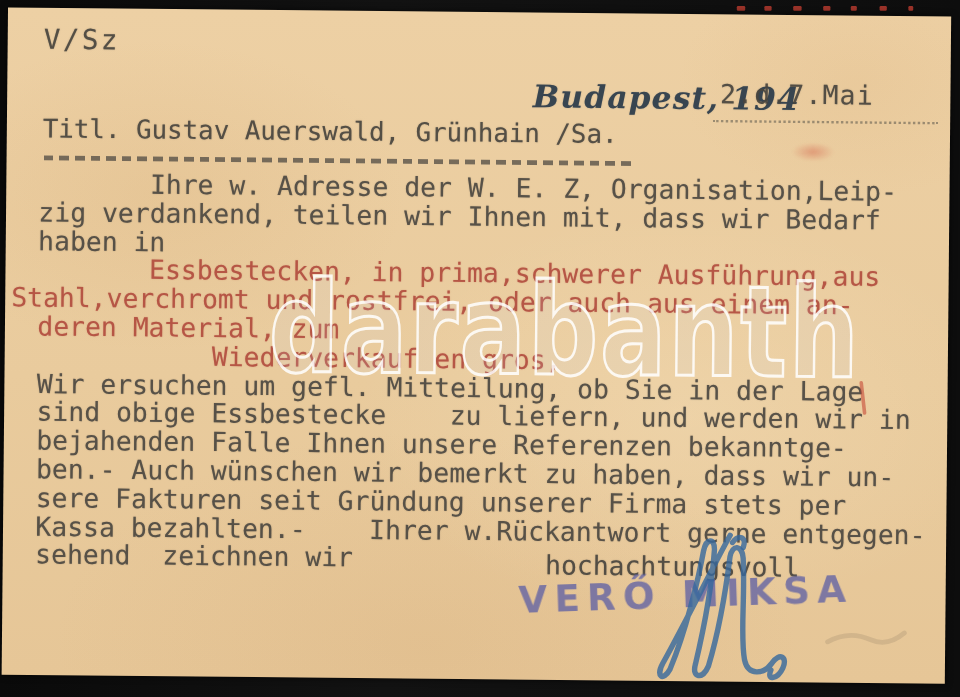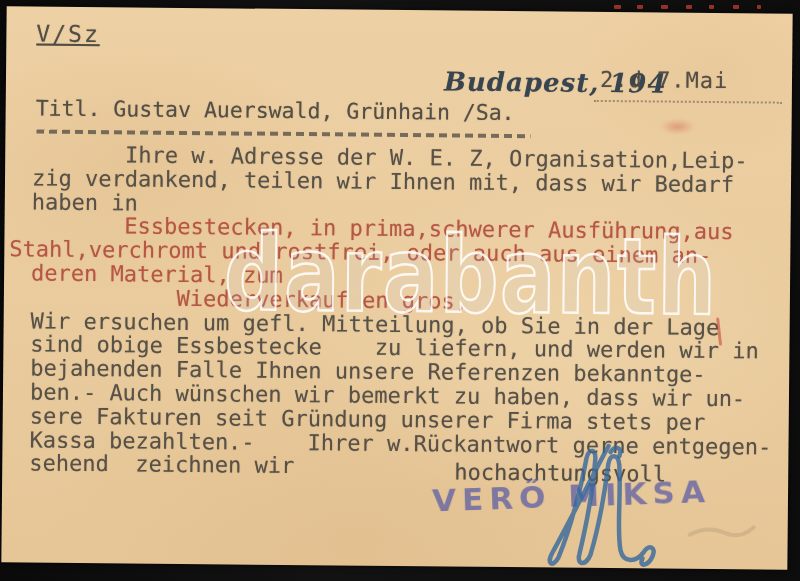--- a/index.html
+++ b/index.html
@@ -17,21 +17,21 @@
     background:
       radial-gradient(ellipse 320px 200px at 16% 28%, rgba(205,158,100,.16), transparent 65%),
       radial-gradient(ellipse 420px 260px at 72% 60%, rgba(255,238,205,.22), transparent 65%),
       radial-gradient(ellipse 520px 300px at 45% 95%, rgba(200,152,100,.14), transparent 60%),
       radial-gradient(ellipse 250px 160px at 90% 10%, rgba(214,168,112,.14), transparent 60%),
       linear-gradient(180deg,#edd0a4 0%,#e9cb9d 55%,#e6c697 100%);
     box-shadow:0 0 6px rgba(0,0,0,.7);
   }
 
   .typed{color:rgba(73,69,63,.88);text-shadow:0 0 1px rgba(73,69,63,.5);}
-  .ref{position:absolute;left:30px;top:14px;font-size:23px;letter-spacing:2px;text-decoration:underline;}
+  .ref{position:absolute;left:30px;top:14px;font-size:23px;letter-spacing:2px;}
 
   .printed-date{
     position:absolute;left:438px;top:56px;
     font-family:"DejaVu Serif",serif;font-style:italic;font-weight:bold;
     font-size:26px;color:rgba(47,62,76,.92);letter-spacing:1px;
     text-shadow:0 0 1px rgba(47,62,76,.4);
   }
   .typed-date{position:absolute;left:594px;top:55px;font-size:22px;letter-spacing:1px;}
   .date-rule{position:absolute;left:588px;top:88px;width:188px;border-bottom:2px dotted rgba(90,85,75,.55);}
 

